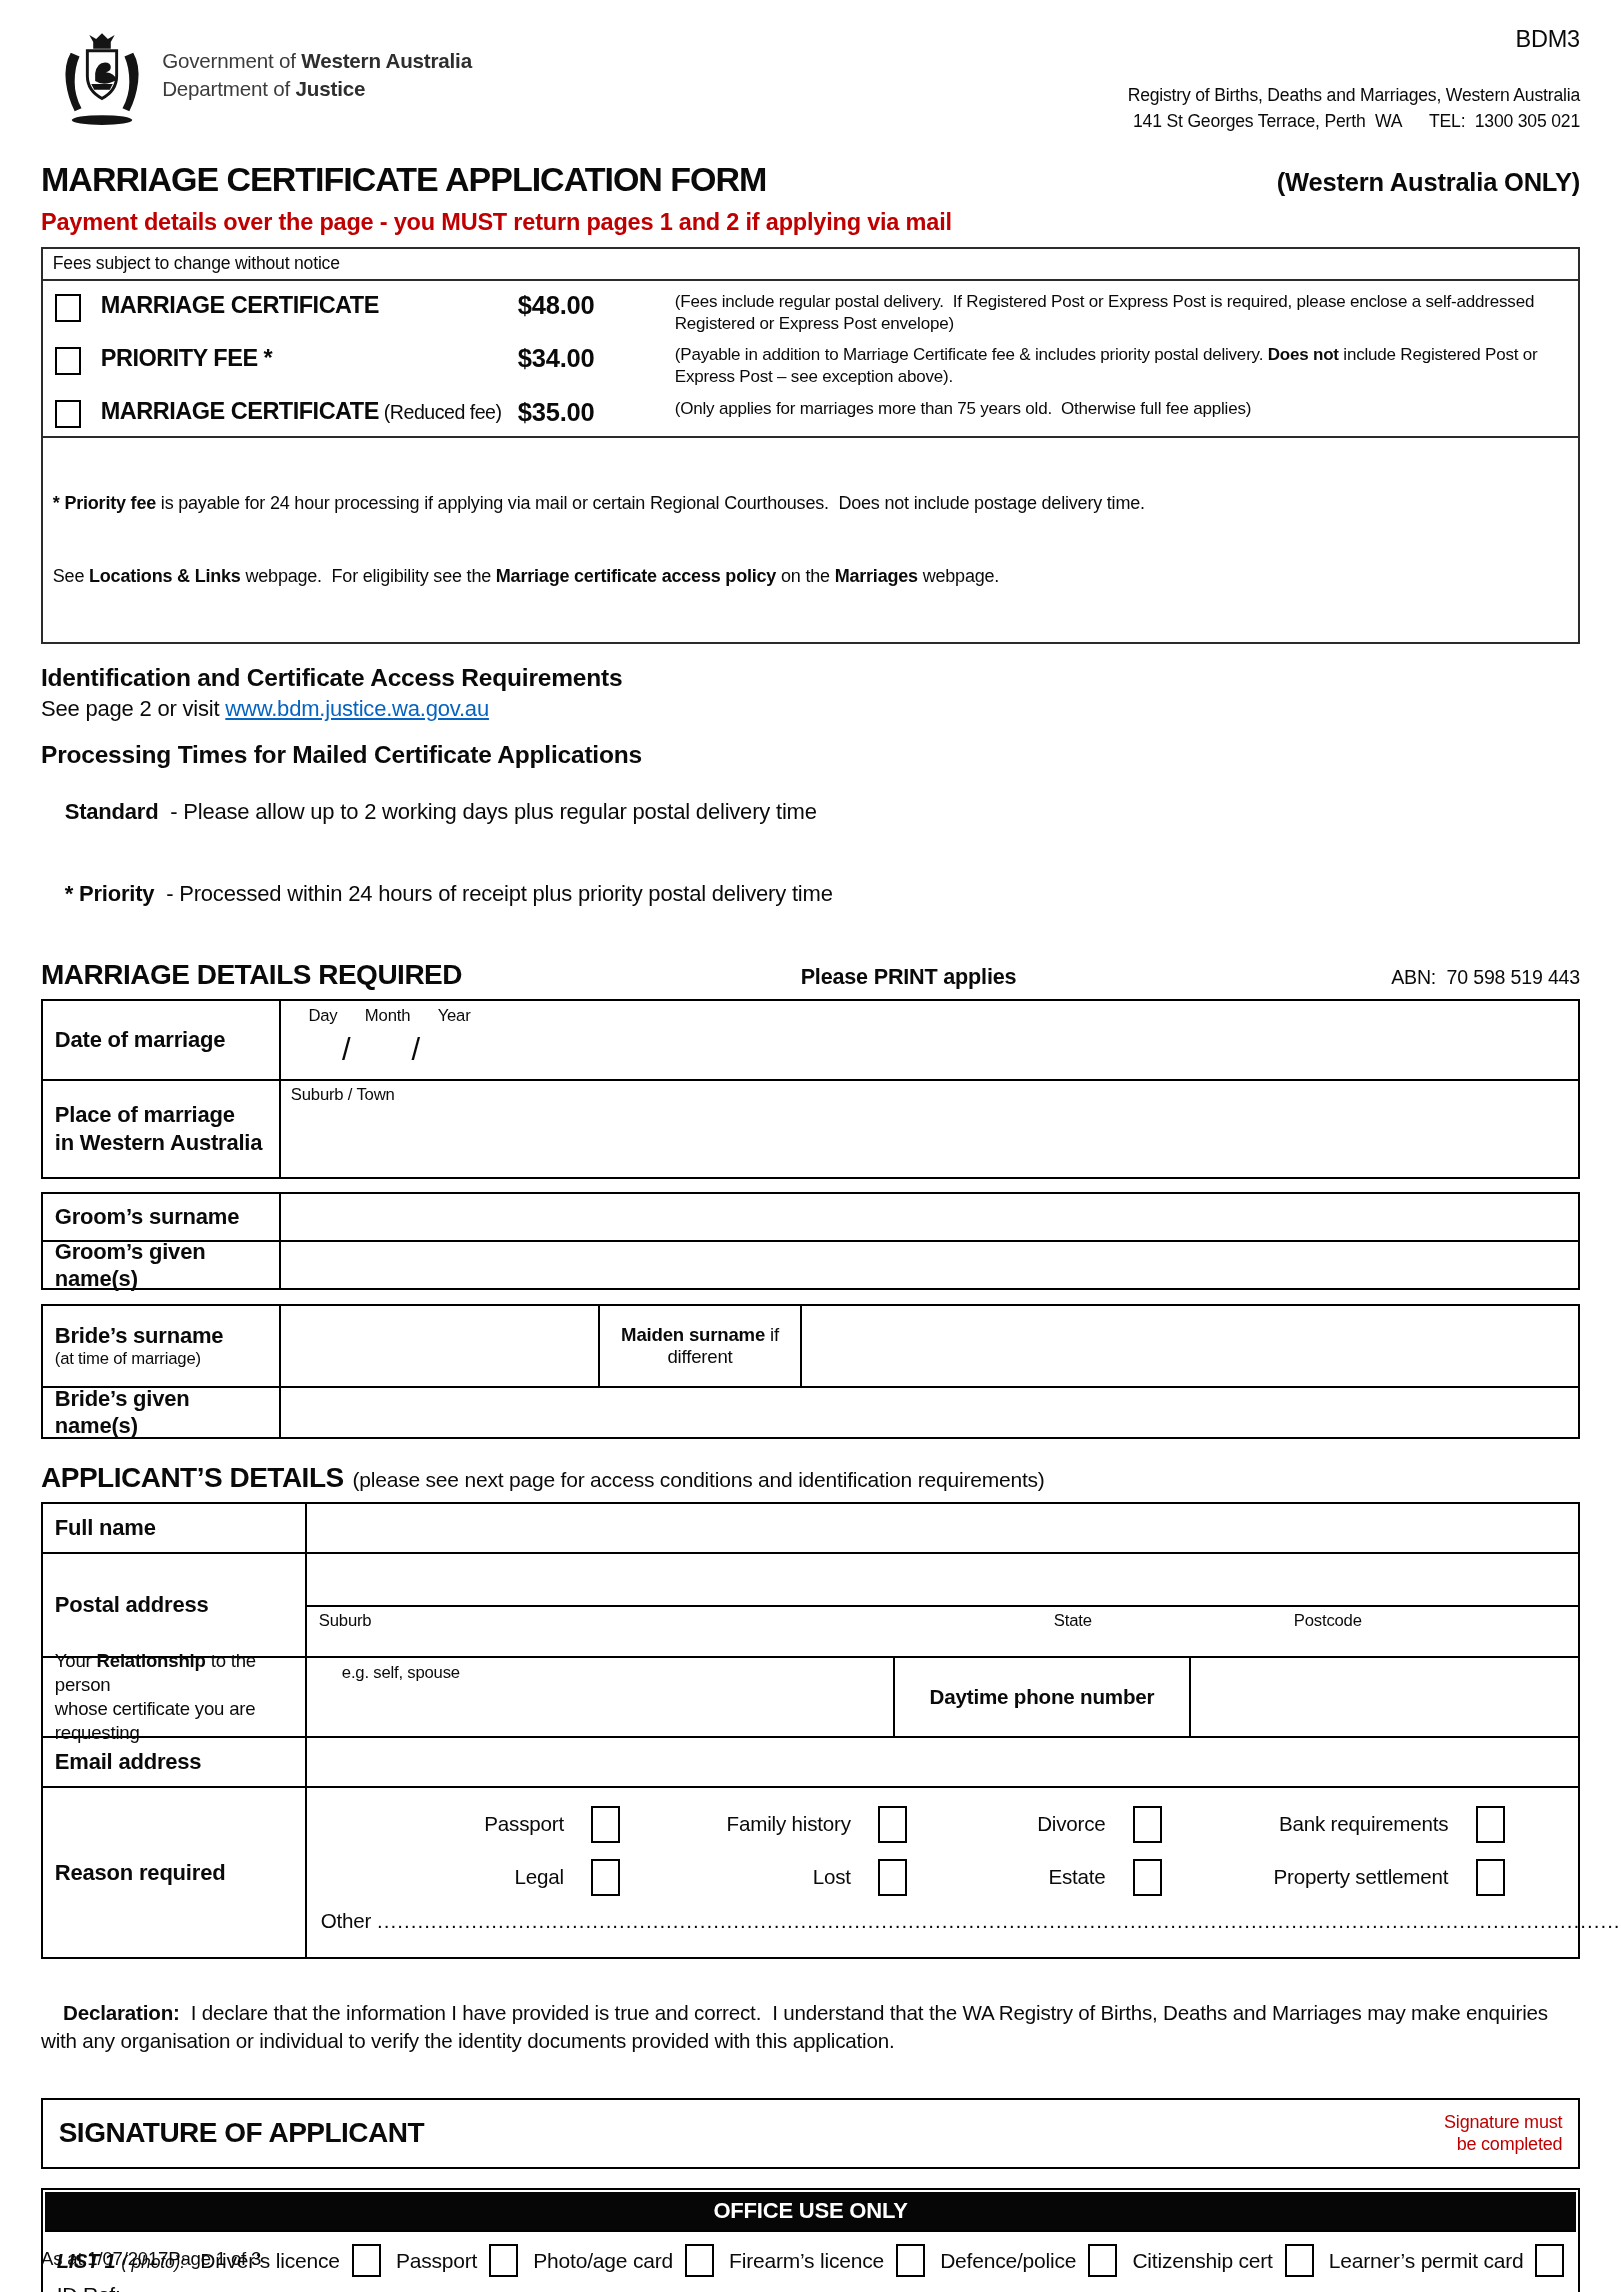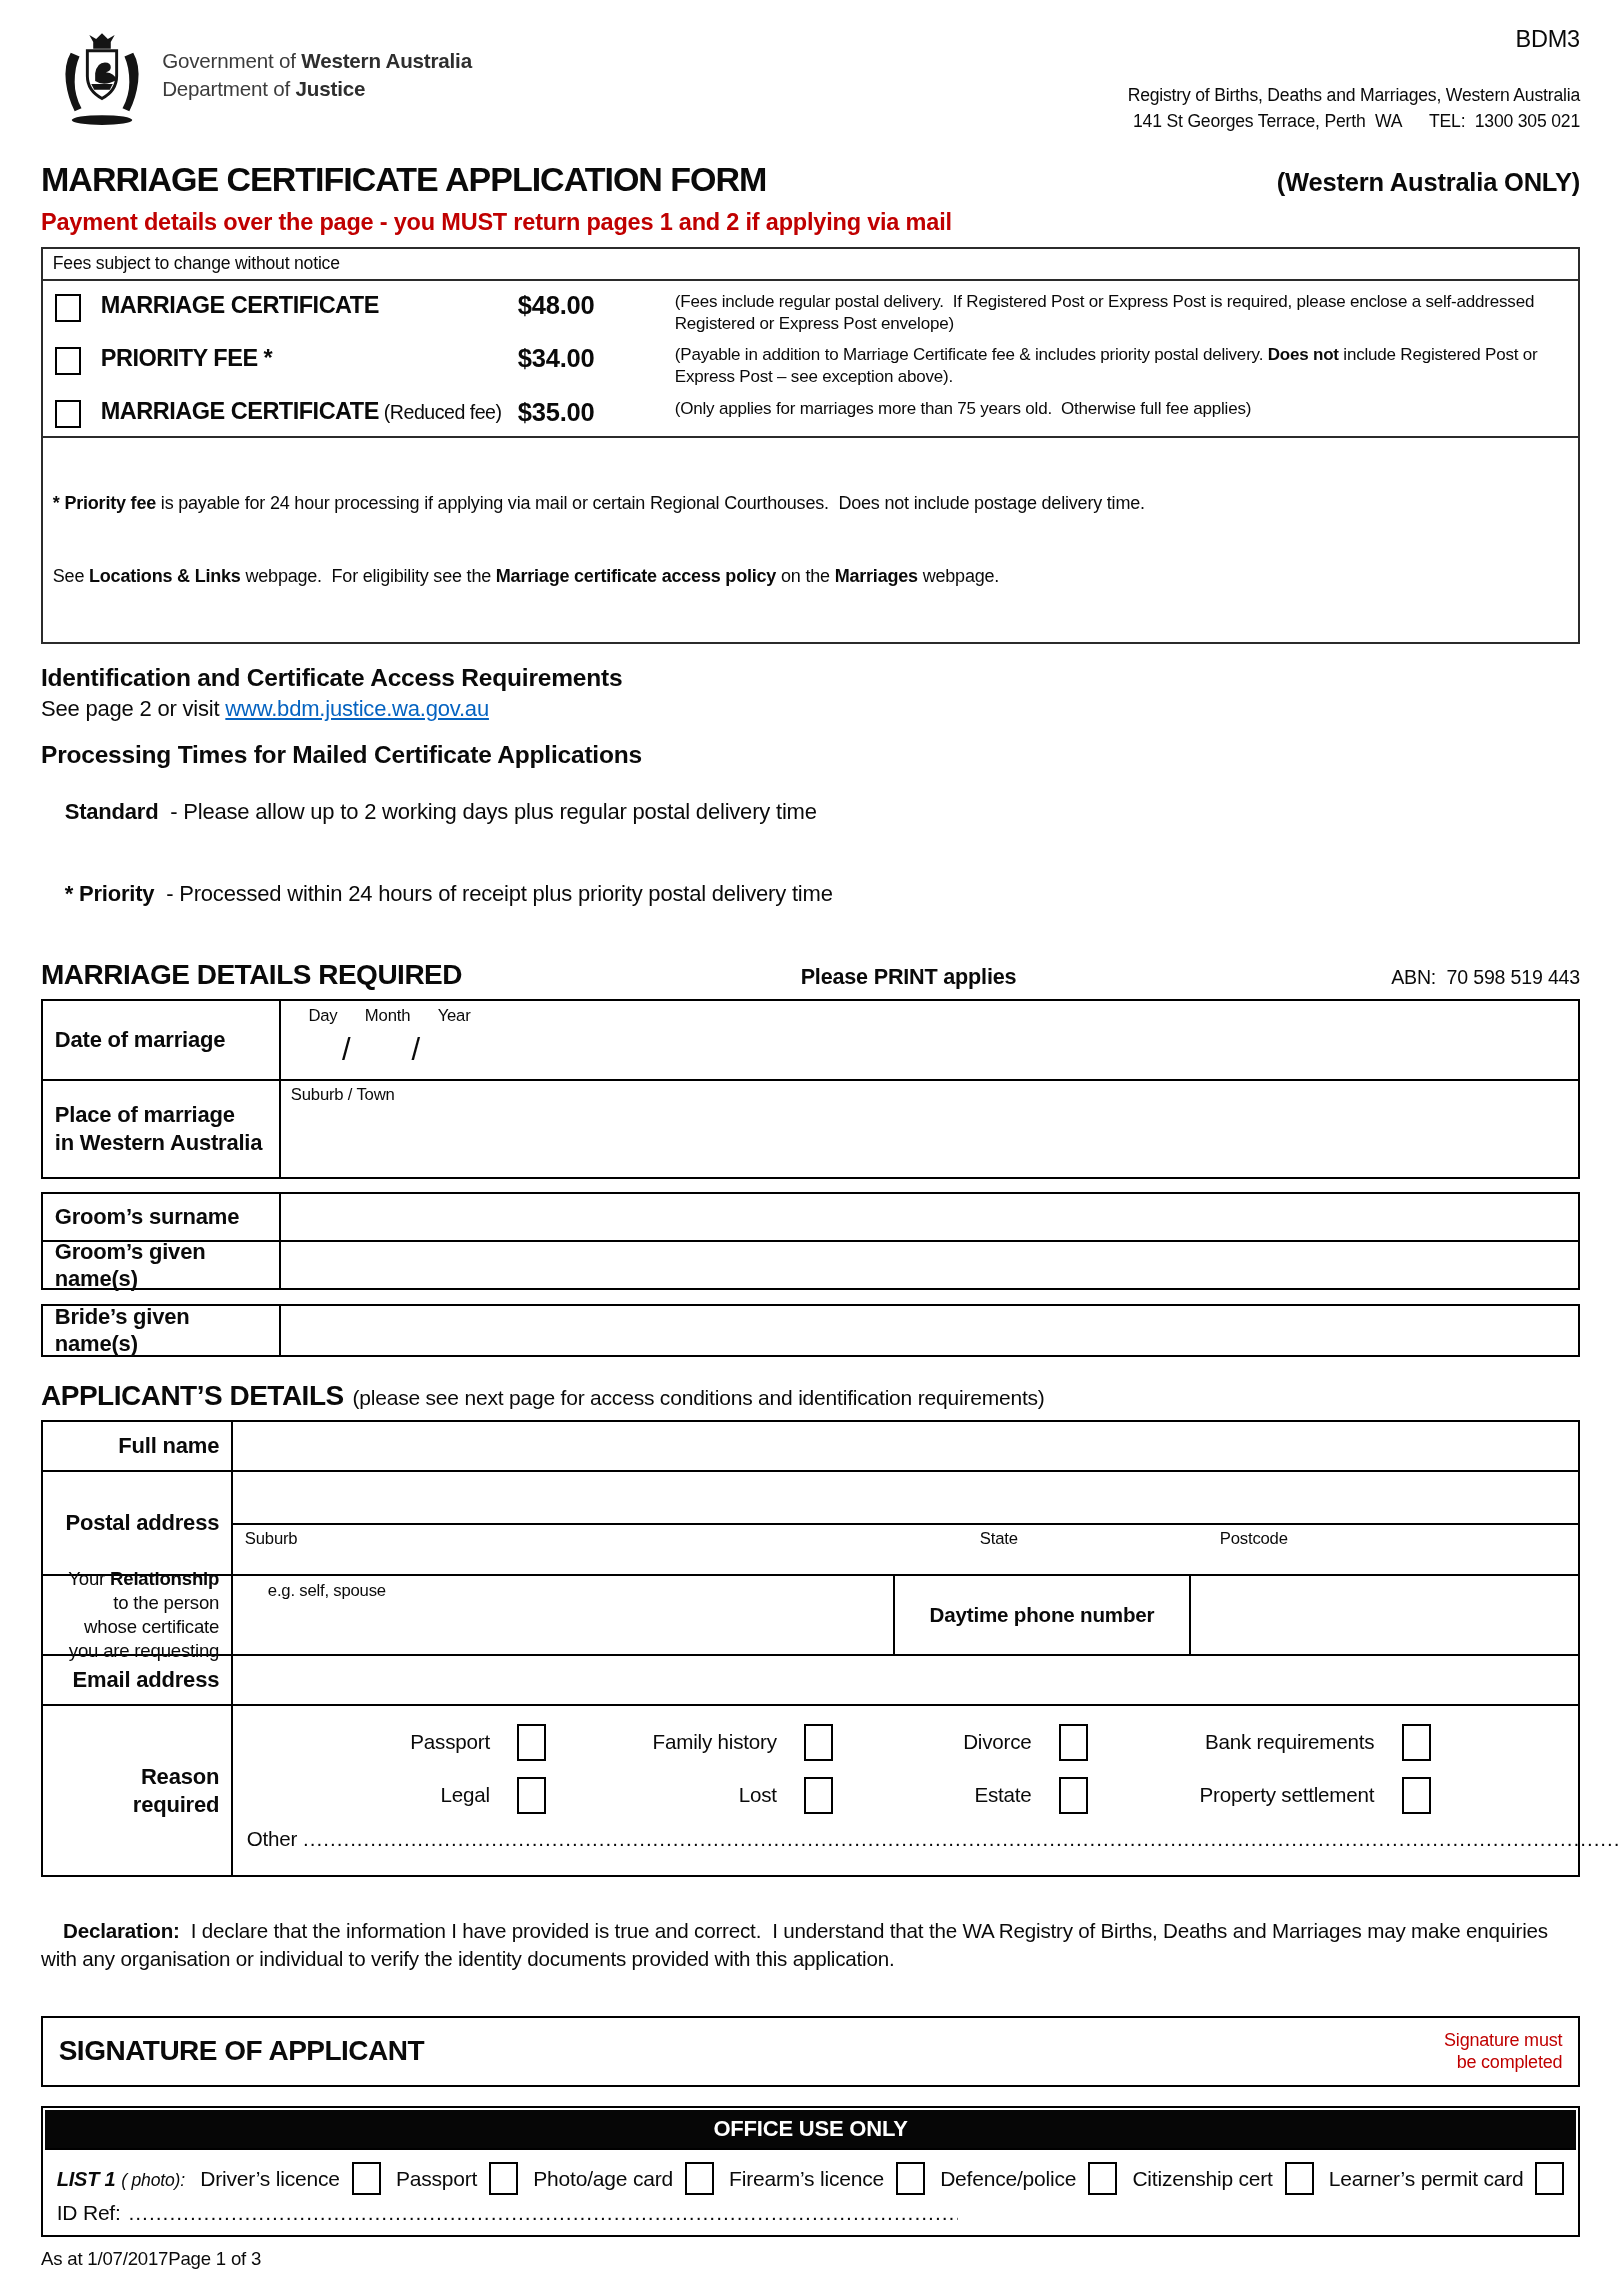--- a/index.html
+++ b/index.html
@@ -70,21 +70,21 @@
   .slashes span:first-child { margin-left:61px; }
   .slashes span:last-child { margin-left:61px; }
   .cell-mid { flex:0 0 317px; border-right:2px solid #000; }
   .cell-maiden { flex:0 0 202px; border-right:2px solid #000; display:flex; align-items:center; justify-content:center; font-size:18.6px; text-align:center; padding:0 5.9px; box-sizing:border-box; }
   .mt14 { margin-top:13.7px; }
 
   
   .ap-head { display:flex; align-items:baseline; margin-top:23.5px; margin-bottom:7.8px; }
   .ap-title { font-size:28px; font-weight:bold; letter-spacing:-0.5px; }
   .ap-note { font-size:21px; margin-left:8.8px; }
-  .ap-label { width:190px;text-align:right; }
+  .ap-label { width:264px; }
   .row-full { height:48px; }
   .row-postal { height:102px; }
   .row-rel { height:78px; }
   .row-email { height:48px; }
   .row-reason { height:169px; }
   .postal-top { height:51px; border-bottom:2px solid #000; }
   .postal-sub { display:flex; font-size:16.7px; padding-top:3.9px; }
   .postal-sub .s1 { flex:0 0 735px; padding-left:11.8px; }
   .postal-sub .s2 { flex:0 0 240px; }
   .rel-label { font-weight:normal; font-size:18.6px; line-height:1.3; }
@@ -236,20 +236,31 @@
       <div class="g-label">Groom’s surname</div>
       <div class="g-field"></div>
     </div>
     <div class="g-row row-name">
       <div class="g-label">Groom’s given name(s)</div>
       <div class="g-field"></div>
     </div>
   </div>
 
   <div class="grid-box mt14">
+    <div class="g-row row-bride1">
+      <div class="g-label">
+        <span>Bride’s surname</span>
+        <span class="sub">(at time of marriage)</span>
+      </div>
+      <div class="g-field cell-mid"></div>
+      <div class="cell-maiden">
+        <span><span class="b">Maiden surname</span><span> if different</span></span>
+      </div>
+      <div class="g-field"></div>
+    </div>
     <div class="g-row row-bride2">
       <div class="g-label">Bride’s given name(s)</div>
       <div class="g-field"></div>
     </div>
   </div>
 
   <div class="ap-head">
     <span class="ap-title">APPLICANT’S DETAILS</span>
     <span class="ap-note">(please see next page for access conditions and identification requirements)</span>
   </div>

